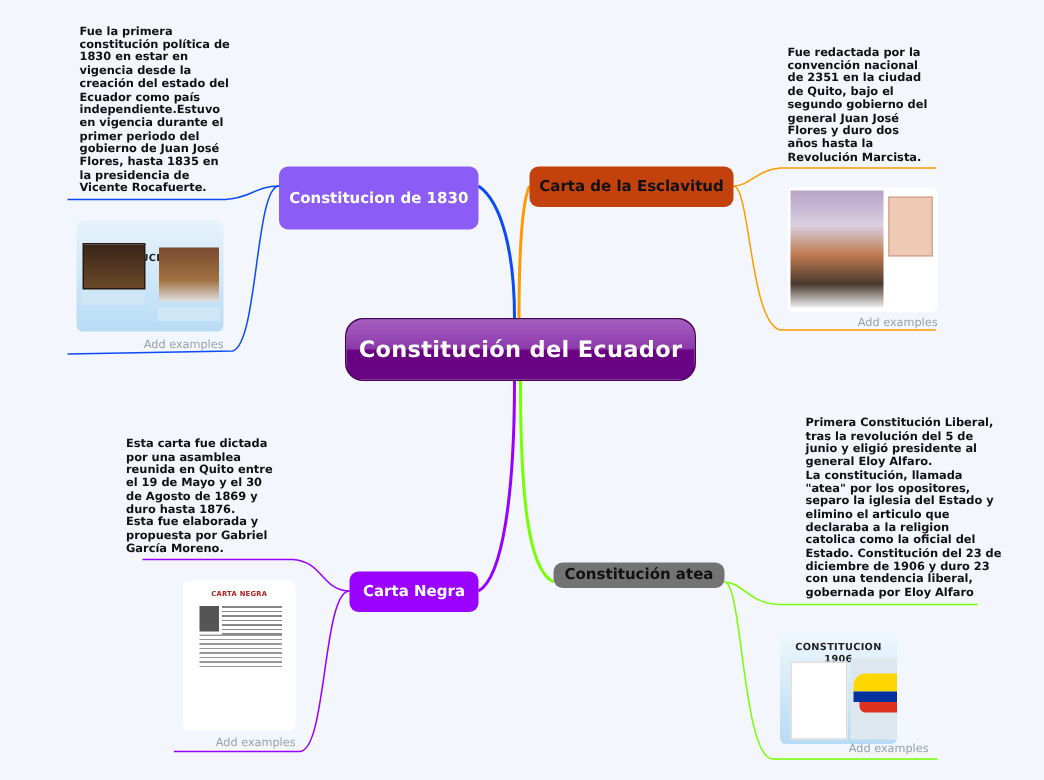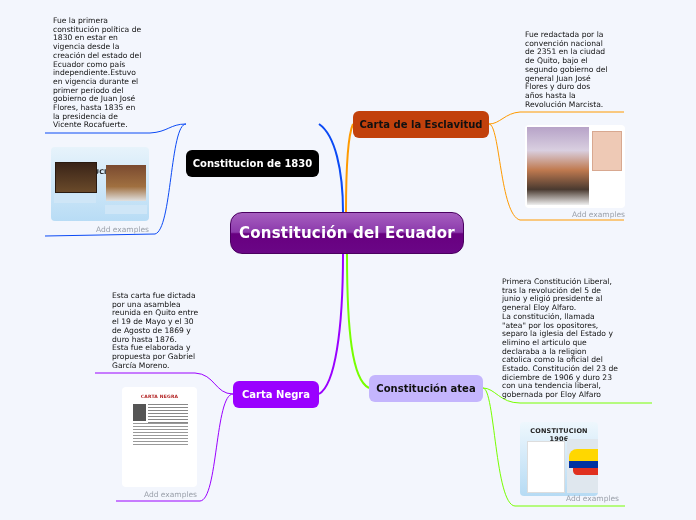--- a/index.html
+++ b/index.html
@@ -13,27 +13,27 @@
     position:absolute; box-sizing:border-box; border-radius:6px;
     display:flex; align-items:center; justify-content:center;
     font-weight:bold; font-size:10px; cursor:pointer; white-space:nowrap;
   }
   .center {
     left:230px; top:212px; width:234px; height:42px;
     background:linear-gradient(#a65fbf 0%, #8c3aac 48%, #680080 52%, #6a0686 100%);
     border:1px solid #4a0060; color:#fff; font-size:15px; letter-spacing:0.2px;
     border-radius:12px;
   }
-  .n-1830 { left:186px; top:111px; width:133px; height:27px; background:#000000; color:#fff;margin-top:39px; }
+  .n-1830 { left:186px; top:111px; width:133px; height:42px; background:#8b5cf6; color:#fff; }
   .n-escl { left:353px; top:111px; width:136px; height:27px; background:#c2410c; color:#111; }
   .n-negra { left:233px; top:381px; width:86px; height:27px; background:#9a00ff; color:#fff; }
-  .n-atea { left:369px; top:375px; width:114px; height:27px; background:#c4b5fd; color:#111; }
+  .n-atea { left:369px; top:375px; width:114px; height:17px; background:#737373; color:#111; }
 
   .note {
-    position:absolute; font-size:7.6px; line-height:8.7px; font-weight:normal; color:#111;
+    position:absolute; font-size:7.6px; line-height:8.7px; font-weight:bold; color:#111;
     white-space:pre-line;
   }
   .imgcard {
     position:absolute; border-radius:4px; overflow:hidden;
   }
   .add {
     position:absolute; font-size:7.5px; color:#9aa0aa; text-align:right; cursor:pointer;
   }
   .img-title { text-align:center; font-size:6.5px; font-weight:bold; color:#222; letter-spacing:0.2px; }
 </style>
@@ -103,41 +103,41 @@
 Revolución Marcista.</div>
 <div class="imgcard" style="left:525px; top:125px; width:100px; height:83px; background:#ffffff;">
   <div style="position:absolute; left:2px; top:2px; width:62px; height:78px; background:linear-gradient(#b7a3c8 0%,#d9cfe0 30%,#c07a50 55%,#4a3a30 80%,#efefef 100%);"></div>
   <div style="position:absolute; left:67px; top:6px; width:28px; height:38px; background:#eec9b5; border:1px solid #d8a890;"></div>
 </div>
 <div class="add" style="left:525px; top:210px; width:100px;">Add examples</div>
 
 <div class="node n-negra">
   <span>Carta Negra</span>
 </div>
-<div class="note" style="left:112px; top:292px; width:100px;">Esta carta fue dictada
+<div class="note" style="left:84px; top:292px; width:100px;">Esta carta fue dictada
 por una asamblea
 reunida en Quito entre
 el 19 de Mayo y el 30
 de Agosto de 1869 y
 duro hasta 1876.
 Esta fue elaborada y
 propuesta por Gabriel
 García Moreno.</div>
 <div class="imgcard" style="left:122px; top:387px; width:75px; height:100px; background:#ffffff;">
   <div class="img-title" style="margin-top:7px; color:#b22222; font-size:4.5px;">CARTA NEGRA</div>
   <div style="position:absolute; left:11px; top:17px; width:13px; height:17px; background:#555;"></div>
   <div style="position:absolute; left:26px; top:17px; width:40px; height:42px; background:repeating-linear-gradient(#888 0 1px,#fff 1px 3px);"></div>
   <div style="position:absolute; left:11px; top:36px; width:55px; height:23px; background:repeating-linear-gradient(#999 0 1px,#fff 1px 3px);"></div>
 </div>
 <div class="add" style="left:122px; top:490px; width:75px;">Add examples</div>
 
 <div class="node n-atea">
   <span>Constitución atea</span>
 </div>
-<div class="note" style="left:502px; top:278px; width:140px;">Primera Constitución Liberal,
+<div class="note" style="left:537px; top:278px; width:140px;">Primera Constitución Liberal,
 tras la revolución del 5 de
 junio y eligió presidente al
 general Eloy Alfaro.
 La constitución, llamada
 "atea" por los opositores,
 separo la iglesia del Estado y
 elimino el articulo que
 declaraba a la religion
 catolica como la oficial del
 Estado. Constitución del 23 de

